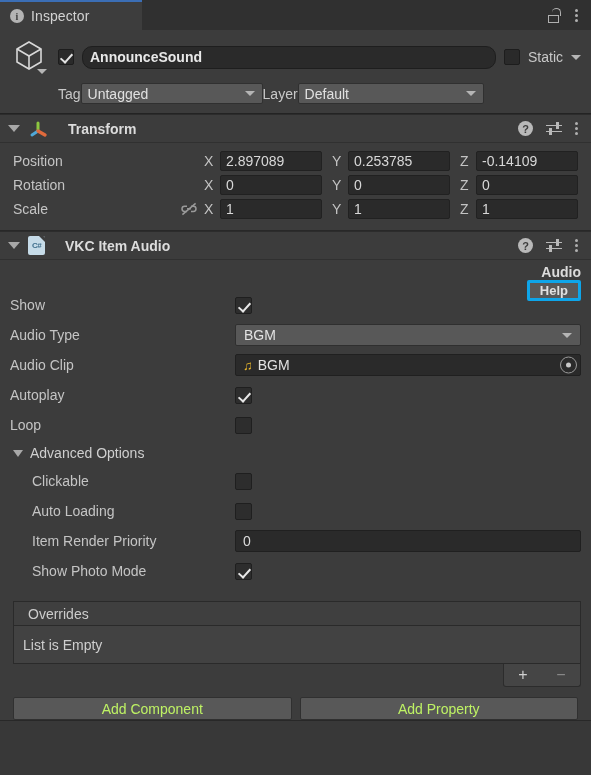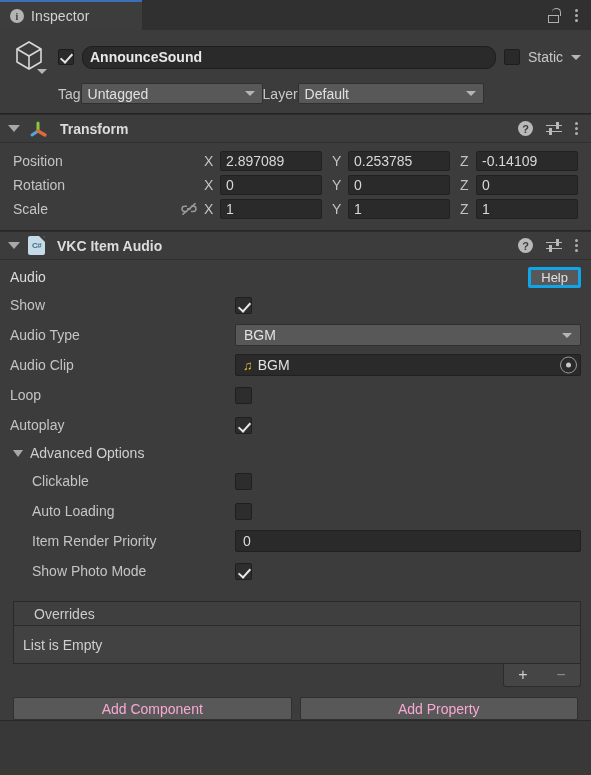--- a/index.html
+++ b/index.html
@@ -97,21 +97,21 @@
   
   .comp { background: #3c3c3c; border-bottom: 1px solid #282828; border-top: 1px solid #2c2c2c; }
   .comp-header {
     height: 28px; display: flex; align-items: center; gap: 8px; padding: 0 13px 0 8px;
     background: #3c3c3c; border-bottom: 1px solid #303030;
   }
   .foldout {
     width: 0; height: 0; border-left: 6px solid transparent;
     border-right: 6px solid transparent; border-top: 7px solid #a8a8a8; flex: none;
   }
-  .comp-title { font-size: 14px; font-weight: bold; color: #dcdcdc; margin-left: 4px; }
+  .comp-title { font-size: 14px; font-weight: bold; color: #dcdcdc; margin-left: 12px; }
   .comp-tools { margin-left: auto; display: flex; align-items: center; gap: 13px; }
   .help-icon {
     width: 15px; height: 15px; border-radius: 50%; background: #b9b9b9; color: #3c3c3c;
     font-size: 11px; font-weight: bold; display: flex; align-items: center;
     justify-content: center;
   }
   .preset-icon { width: 16px; height: 14px; position: relative; }
   .preset-icon i { position: absolute; left: 0; width: 16px; height: 1.6px; background: #b9b9b9; }
   .preset-icon i:nth-child(1) { top: 3px; }
   .preset-icon i:nth-child(2) { top: 9px; }
@@ -140,22 +140,22 @@
     height: 20px; background: #2a2a2a; border: 1px solid #212121; border-radius: 2px;
     font-size: 14px; color: #d8d8d8; padding: 0 5px; display: flex; align-items: center;
     overflow: hidden; white-space: nowrap; width: 102px; margin-right: 10px;
   }
   .numfield.last { margin-right: 0; }
   .link-icon { width: 22px; margin-right: 4px; display: flex; justify-content: center; }
 
   
   .vkc-body { padding: 4px 10px 8px 10px; }
   .section-title {
-    font-size: 14px; font-weight: normal; color: #dcdcdc; display: flex;
-    align-items: center; height: 26px;
+    font-size: 14px; font-weight: bold; color: #dcdcdc; display: flex;
+    align-items: flex-end; height: 26px; flex-direction: column;
   }
   .help-btn {
     margin-left: auto; background: #585858; border: 3px solid #0ea5e9; border-radius: 2px;
     font-size: 13px; color: #e0e0e0; padding: 2px 10px; height: 21px;
     display: flex; align-items: center;
   }
   .prow { display: flex; align-items: center; height: 30px; justify-content: flex-end; }
   .prow .plbl { font-size: 14px; color: #c4c4c4; width: 225px; flex: none; }
   .prow .plbl.ind { padding-left: 22px; }
   .ctrl-area { flex: 1; display: flex; align-items: center; }
@@ -196,21 +196,21 @@
     width: 0; height: 0; border-left: 5.5px solid transparent;
     border-right: 5.5px solid transparent; border-top: 7px solid #a8a8a8;
   }
   .adv-title { font-size: 14px; color: #cfcfcf; }
 
   
   .list-wrap { margin: 7px 0 0 13px; margin-right: 10px; }
   .list-head {
     height: 25px; background: #3f3f3f; border: 1px solid #2a2a2a;
     border-bottom: 1px solid #2a2a2a; display: flex; align-items: center;
-    padding-left: 20px; font-size: 14px; color: #cccccc;
+    padding-left: 14px; font-size: 14px; color: #cccccc;
   }
   .list-body {
     height: 38px; background: #424242; border: 1px solid #2a2a2a; border-top: none;
     display: flex; align-items: center; padding-left: 9px; font-size: 14px;
     color: #cfcfcf;
   }
   .list-foot { display: flex; justify-content: flex-end; margin-right: 10px; }
   .pm-group {
     width: 78px; height: 23px; background: #454545; border: 1px solid #2c2c2c;
     border-top: none; border-radius: 0 0 3px 3px; display: flex;
@@ -219,21 +219,21 @@
     flex: 1; display: flex; align-items: center; justify-content: center;
     font-size: 16px; color: #d0d0d0;
   }
   .pm-btn.dim { color: #8a8a8a; }
 
   
   .btn-row { display: flex; gap: 8px; padding: 10px 13px 0 13px; }
   .big-btn {
     flex: 1; height: 23px; background: #585858; border: 1px solid #303030;
     border-radius: 2px; display: flex; align-items: center; justify-content: center;
-    font-size: 14px; color: #f9a8d4;
+    font-size: 14px; color: #bef264;
   }
 </style>
 </head>
 <body>
 
 <div class="root">
 
   <div class="tabbar">
     <div class="tab">
       <div class="info-icon">i</div>
@@ -411,30 +411,30 @@
             <span class="note-glyph">♫</span>
             <span>BGM</span>
             <span class="picker">
                 <i></i>
               </span>
           </div>
         </div>
       </div>
 
       <div class="prow">
+        <div class="plbl">Autoplay</div>
+        <div class="ctrl-area">
+            <div class="cbox on"></div>
+          </div>
+      </div>
+
+      <div class="prow">
         <div class="plbl">Loop</div>
         <div class="ctrl-area">
             <div class="cbox"></div>
-          </div>
-      </div>
-
-      <div class="prow">
-        <div class="plbl">Autoplay</div>
-        <div class="ctrl-area">
-            <div class="cbox on"></div>
           </div>
       </div>
 
       <div class="adv-row">
         <div class="adv-caret"></div>
         <div class="adv-title">Advanced Options</div>
       </div>
 
       <div class="prow">
         <div class="plbl ind">Clickable</div>

